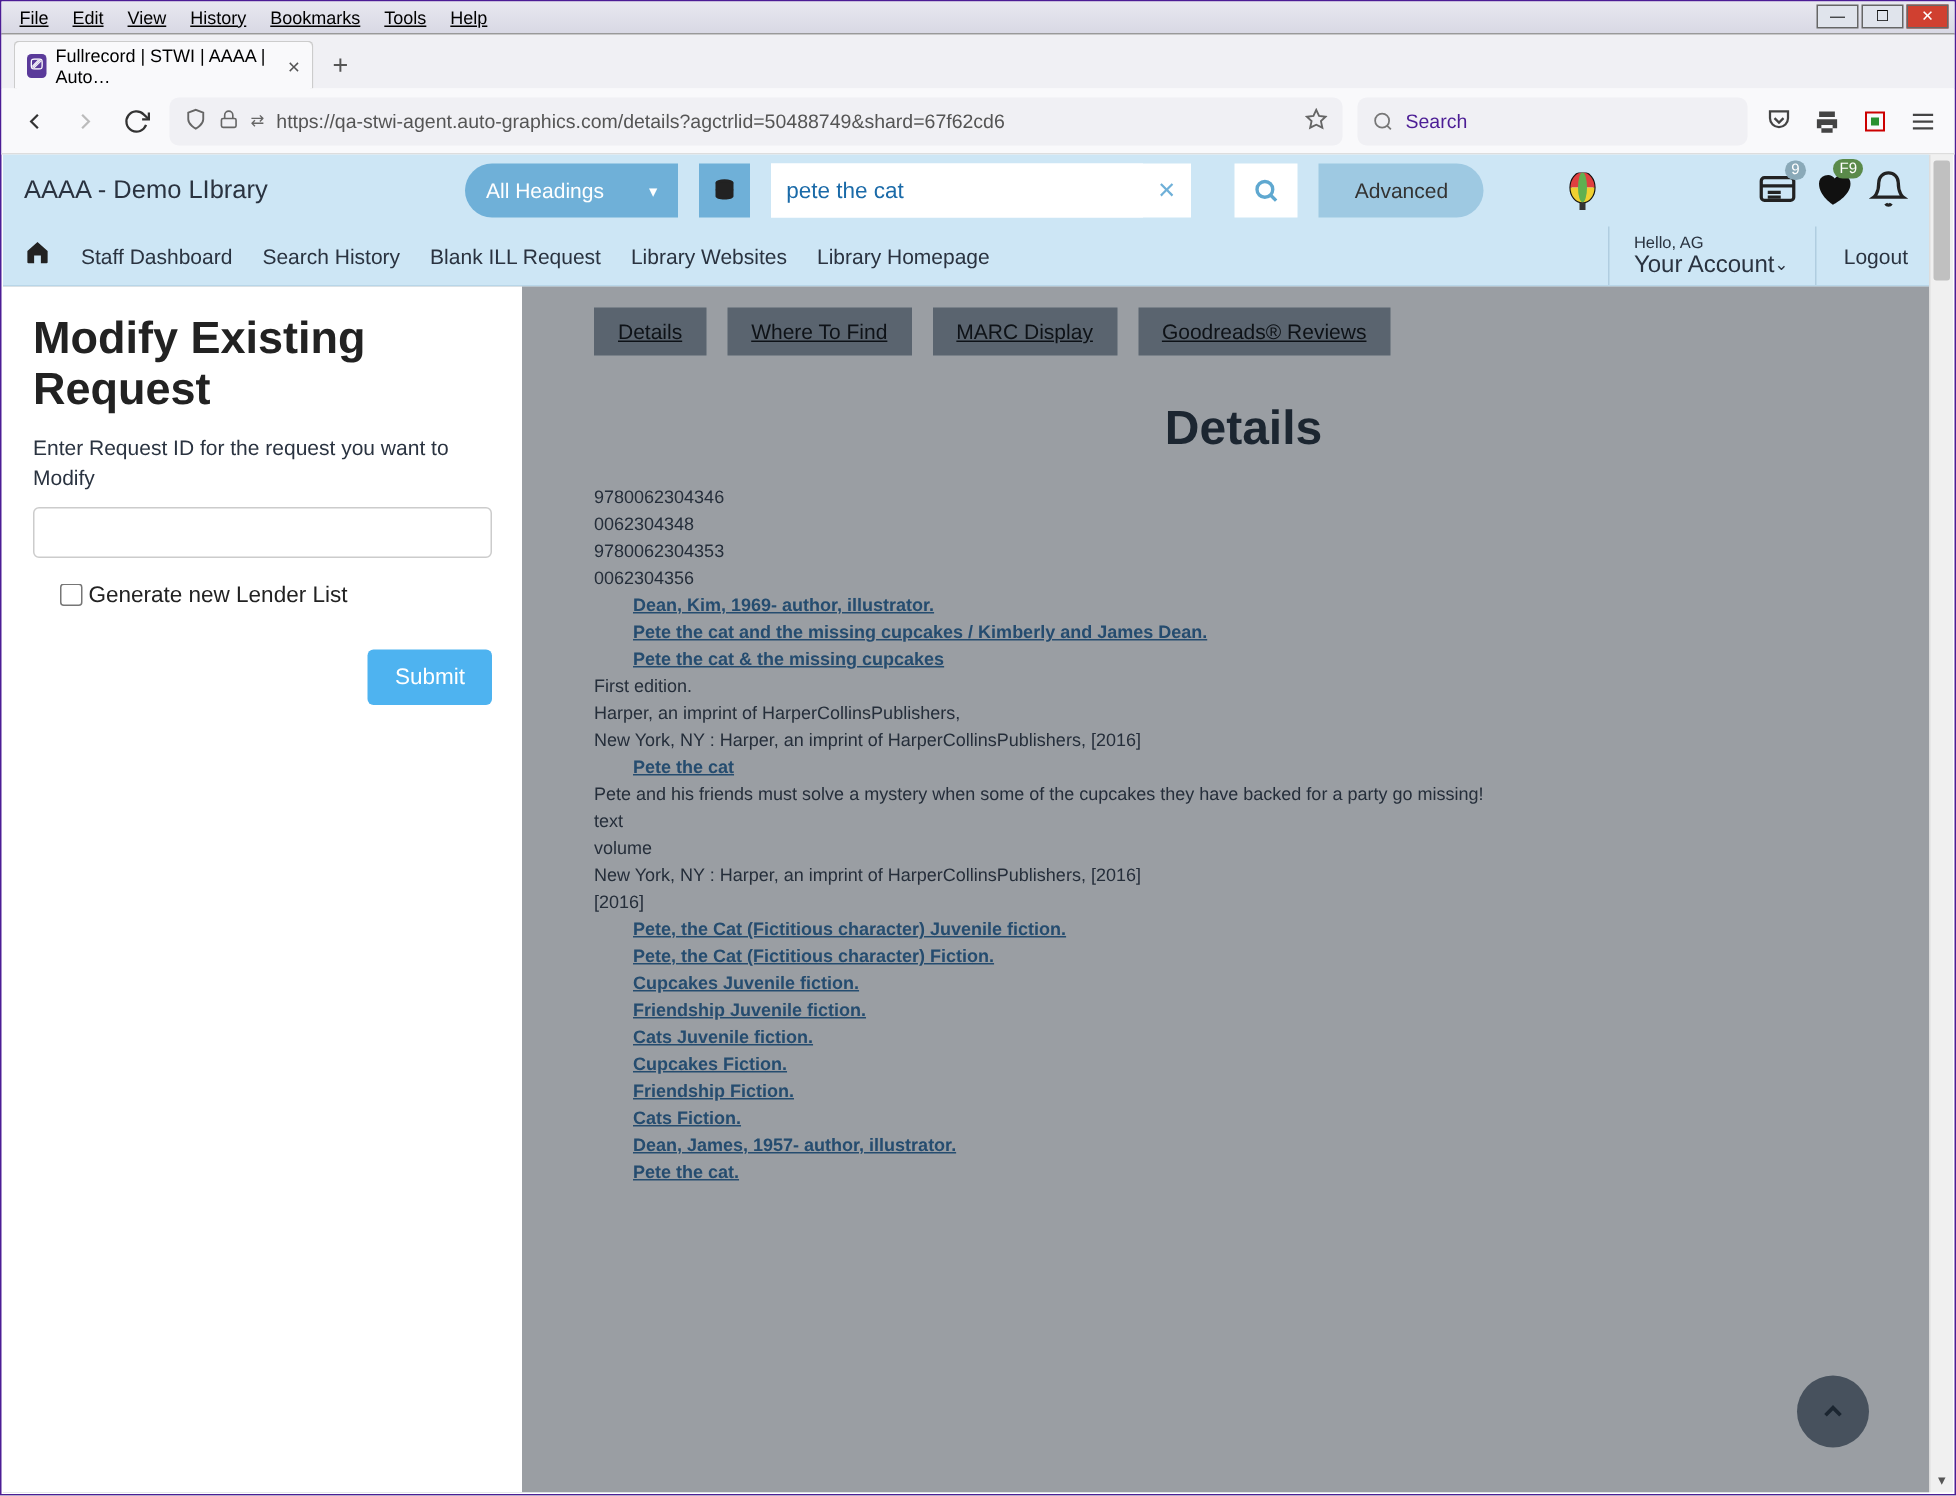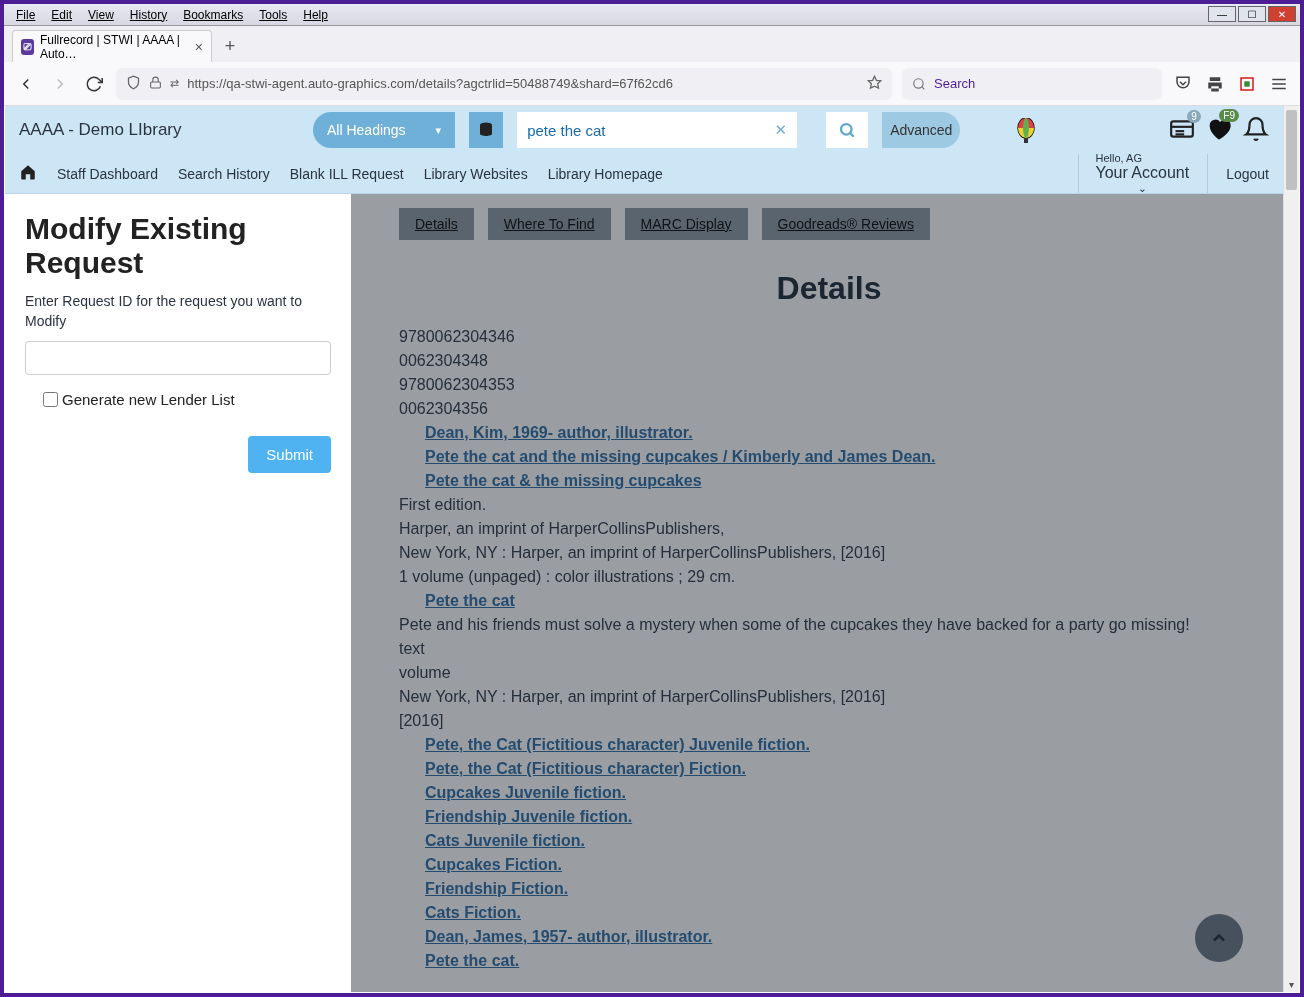--- a/index.html
+++ b/index.html
@@ -1,19 +1,19 @@
 <!DOCTYPE html>
 <html><head>
 <meta charset="utf-8">
 <style>
 * { box-sizing: border-box; margin: 0; padding: 0; }
 body { font-family: "Segoe UI", Arial, sans-serif; font-size: 13px; background: #fff; overflow: hidden; }
 
 
-.browser-chrome { border: 4px solid #4c1d95; background: #fff; width: 1304px; height: 997px; position: relative; }
+.browser-chrome { border: 1px solid #4c1d95; background: #fff; width: 1304px; height: 997px; position: relative; }
 .menubar { background: linear-gradient(#e8e8f0, #d8d8e4); display: flex; align-items: center; height: 22px; font-size: 12px; padding: 0 4px; border-bottom: 1px solid #999; position: relative; }
 .menubar span { padding: 2px 8px; text-decoration: underline; cursor: default; }
 .window-controls { position: absolute; right: 4px; top: 2px; display: flex; gap: 2px; }
 .window-controls div { width: 28px; height: 16px; border: 1px solid #666; display: flex; align-items: center; justify-content: center; font-size: 10px; background: #e0e4ec; }
 .window-controls .close { background: #d04030; color: #fff; }
 
 .tabbar { background: #f0f0f4; height: 36px; display: flex; align-items: center; padding: 4px 8px 0; gap: 4px; }
 .tab { background: #f9f9fb; border: 1px solid #ccc; border-bottom: none; border-radius: 4px 4px 0 0; height: 32px; padding: 4px 8px; display: flex; align-items: center; gap: 6px; font-size: 12px; max-width: 200px; }
 .tab .favicon { width: 16px; height: 16px; background: #5a3a9a; border-radius: 3px; display:flex;align-items:center;justify-content:center;color:#fff;font-size:10px;font-weight:bold;}
 .tab .close-x { font-size: 14px; color: #555; padding-left: 4px; }
@@ -42,56 +42,56 @@
 .app-header { height: 48px; background: #cde6f5; display: flex; align-items: center; padding: 0 14px; gap: 14px; }
 .app-title { font-size: 17px; color: #2a3340; font-weight: 400; flex: 0 0 280px;}
 .search-type { background: #6fb0d8; color: #fff; border-radius: 18px 0 0 18px; height: 36px; display: flex; align-items: center; padding: 4px 14px; gap: 30px; font-size: 14px; }
 .search-type .chev { font-size: 11px; }
 .db-icon { width:34px; height:36px; background:#6fb0d8; display:flex;align-items:center;justify-content:center; color:#222;}
 .search-input-wrap { background: #fff; height: 36px; display: flex; align-items: center; flex: 0 0 280px; }
 .search-input { border: none; outline: none; height: 100%; padding: 0 10px; font-size: 15px; flex:1; color:#1a6aa8;}
 .search-clear { color:#6fb0d8; padding:0 10px; font-size:15px;}
 .search-divider{ width:1px;height:22px;background:#cde6f5;}
 .search-go { color:#6fb0d8; padding:0 12px; font-size:16px; background:#fff; height:36px; display:flex;align-items:center;}
-.advanced { background:#9ec9e2; height:36px; border-radius: 0 18px 18px 0; padding:0 8px; display:flex;align-items:center; color:#333; font-size:14px;}
+.advanced { background:#9ec9e2; height:36px; border-radius: 0 18px 18px 0; padding:0 24px; display:flex;align-items:center; color:#333; font-size:14px;}
 .balloon { width:24px;height:24px; margin-left:40px;}
 .header-right { margin-left:auto; display:flex; align-items:center; gap:10px;}
 .icon-badge-wrap { position:relative; }
 .badge { position:absolute; top:-6px; right:-6px; background:#8aa9b8; color:#fff; border-radius:8px; font-size:10px; padding:1px 4px; min-width:14px; text-align:center;}
 .heart-icon svg{width:28px;height:28px;}
 .bell-icon svg, .inbox-icon svg{width:26px;height:26px;}
 
 
 .app-nav { height: 40px; background: #cde6f5; display: flex; align-items: center; padding: 0 14px; gap: 20px; font-size: 14px; color: #2a3340; border-bottom:1px solid #b8d6e8;}
 .app-nav .home{font-size:16px;}
 .app-nav a { color:#2a3340; cursor:default;}
 .account-block { margin-left:auto; display:flex; align-items:center; gap:18px; border-left:1px solid #b0cde0; padding-left:16px; height:100%;}
 .account-block .hello { font-size:11px; color:#2a3340;}
-.account-block .acct { font-size:16px; color:#2a3340; display:flex; align-items:center; gap:0;flex-direction:column;}
+.account-block .acct { font-size:16px; color:#2a3340; display:flex; align-items:center; gap:0;}
 .logout { border-left:1px solid #b0cde0; padding-left:18px; height:100%; display:flex; align-items:center;}
 
 
 .main-area { position:absolute; top:88px; left:0; right:0; bottom:0; background:#fff;}
 .dim-overlay { position:absolute; inset:0; background: rgba(30,40,50,0.45); }
 
 
 .side-panel { position:absolute; top:0; left:0; width:346px; bottom:0; background:#fff; padding: 18px 20px; z-index:10;}
 .side-panel h2 { font-size:30px; font-weight:600; color:#222; margin-bottom:12px;}
 .side-panel p { font-size:14px; color:#2a3340; margin-bottom:10px; line-height:1.4;}
 .side-panel input[type=text]{ width:100%; height:34px; border:1px solid #ccc; border-radius:4px; padding:0 8px; margin-bottom:16px;}
 .checkbox-row { display:flex; align-items:center; gap:4px; font-size:15px; color:#222; padding-left:18px;}
 .checkbox-row input{width:15px;height:15px;}
 .submit-btn { background:#4eb3f0; color:#fff; border:none; border-radius:4px; padding:10px 18px; font-size:15px; float:right; margin-top:28px;}
 
 
 .details-content { position:absolute; left:370px; right:0; top:0; bottom:0; padding: 14px 24px; overflow:hidden;}
 .detail-tabs { display:flex; gap:14px; margin-bottom:30px;}
 .detail-tab { background:#8a96a0; color:#000; padding:8px 16px; text-decoration:underline; font-size:14px;}
 .details-title { text-align:center; font-size:32px; color:#1a2530; margin:20px 0 18px;}
-.details-list { font-size:16px; line-height:1.5; color:#2a3340;}
+.details-list { font-size:12px; line-height:1.5; color:#2a3340;}
 .details-list .plain { color:#2a3340;}
 .details-list .link { color:#2a6aa0; text-decoration:underline; font-weight:600;margin-left:26px;}
 
 .scroll-top-btn { position:absolute; right:40px; bottom:30px; width:48px; height:48px; border-radius:50%; background:#687480; display:flex;align-items:center;justify-content:center; color:#1a2530;}
 
 </style>
 </head>
 <body>
 
 <div class="browser-chrome">
@@ -289,21 +289,20 @@
               <div class="plain">9780062304346</div>
               <div class="plain">0062304348</div>
               <div class="plain">9780062304353</div>
               <div class="plain">0062304356</div>
               <div class="link">Dean, Kim, 1969- author, illustrator.</div>
               <div class="link">Pete the cat and the missing cupcakes / Kimberly and James Dean.</div>
               <div class="link">Pete the cat &amp; the missing cupcakes</div>
               <div class="plain">First edition.</div>
               <div class="plain">Harper, an imprint of HarperCollinsPublishers,</div>
               <div class="plain">New York, NY : Harper, an imprint of HarperCollinsPublishers, [2016]</div>
-              <div class="plain">1 volume (unpaged) : color illustrations ; 29 cm.</div>
               <div class="link">Pete the cat</div>
               <div class="plain">Pete and his friends must solve a mystery when some of the cupcakes they have backed for a party go missing!</div>
               <div class="plain">text</div>
               <div class="plain">volume</div>
               <div class="plain">New York, NY : Harper, an imprint of HarperCollinsPublishers, [2016]</div>
               <div class="plain">[2016]</div>
               <div class="link">Pete, the Cat (Fictitious character) Juvenile fiction.</div>
               <div class="link">Pete, the Cat (Fictitious character) Fiction.</div>
               <div class="link">Cupcakes Juvenile fiction.</div>
               <div class="link">Friendship Juvenile fiction.</div>

